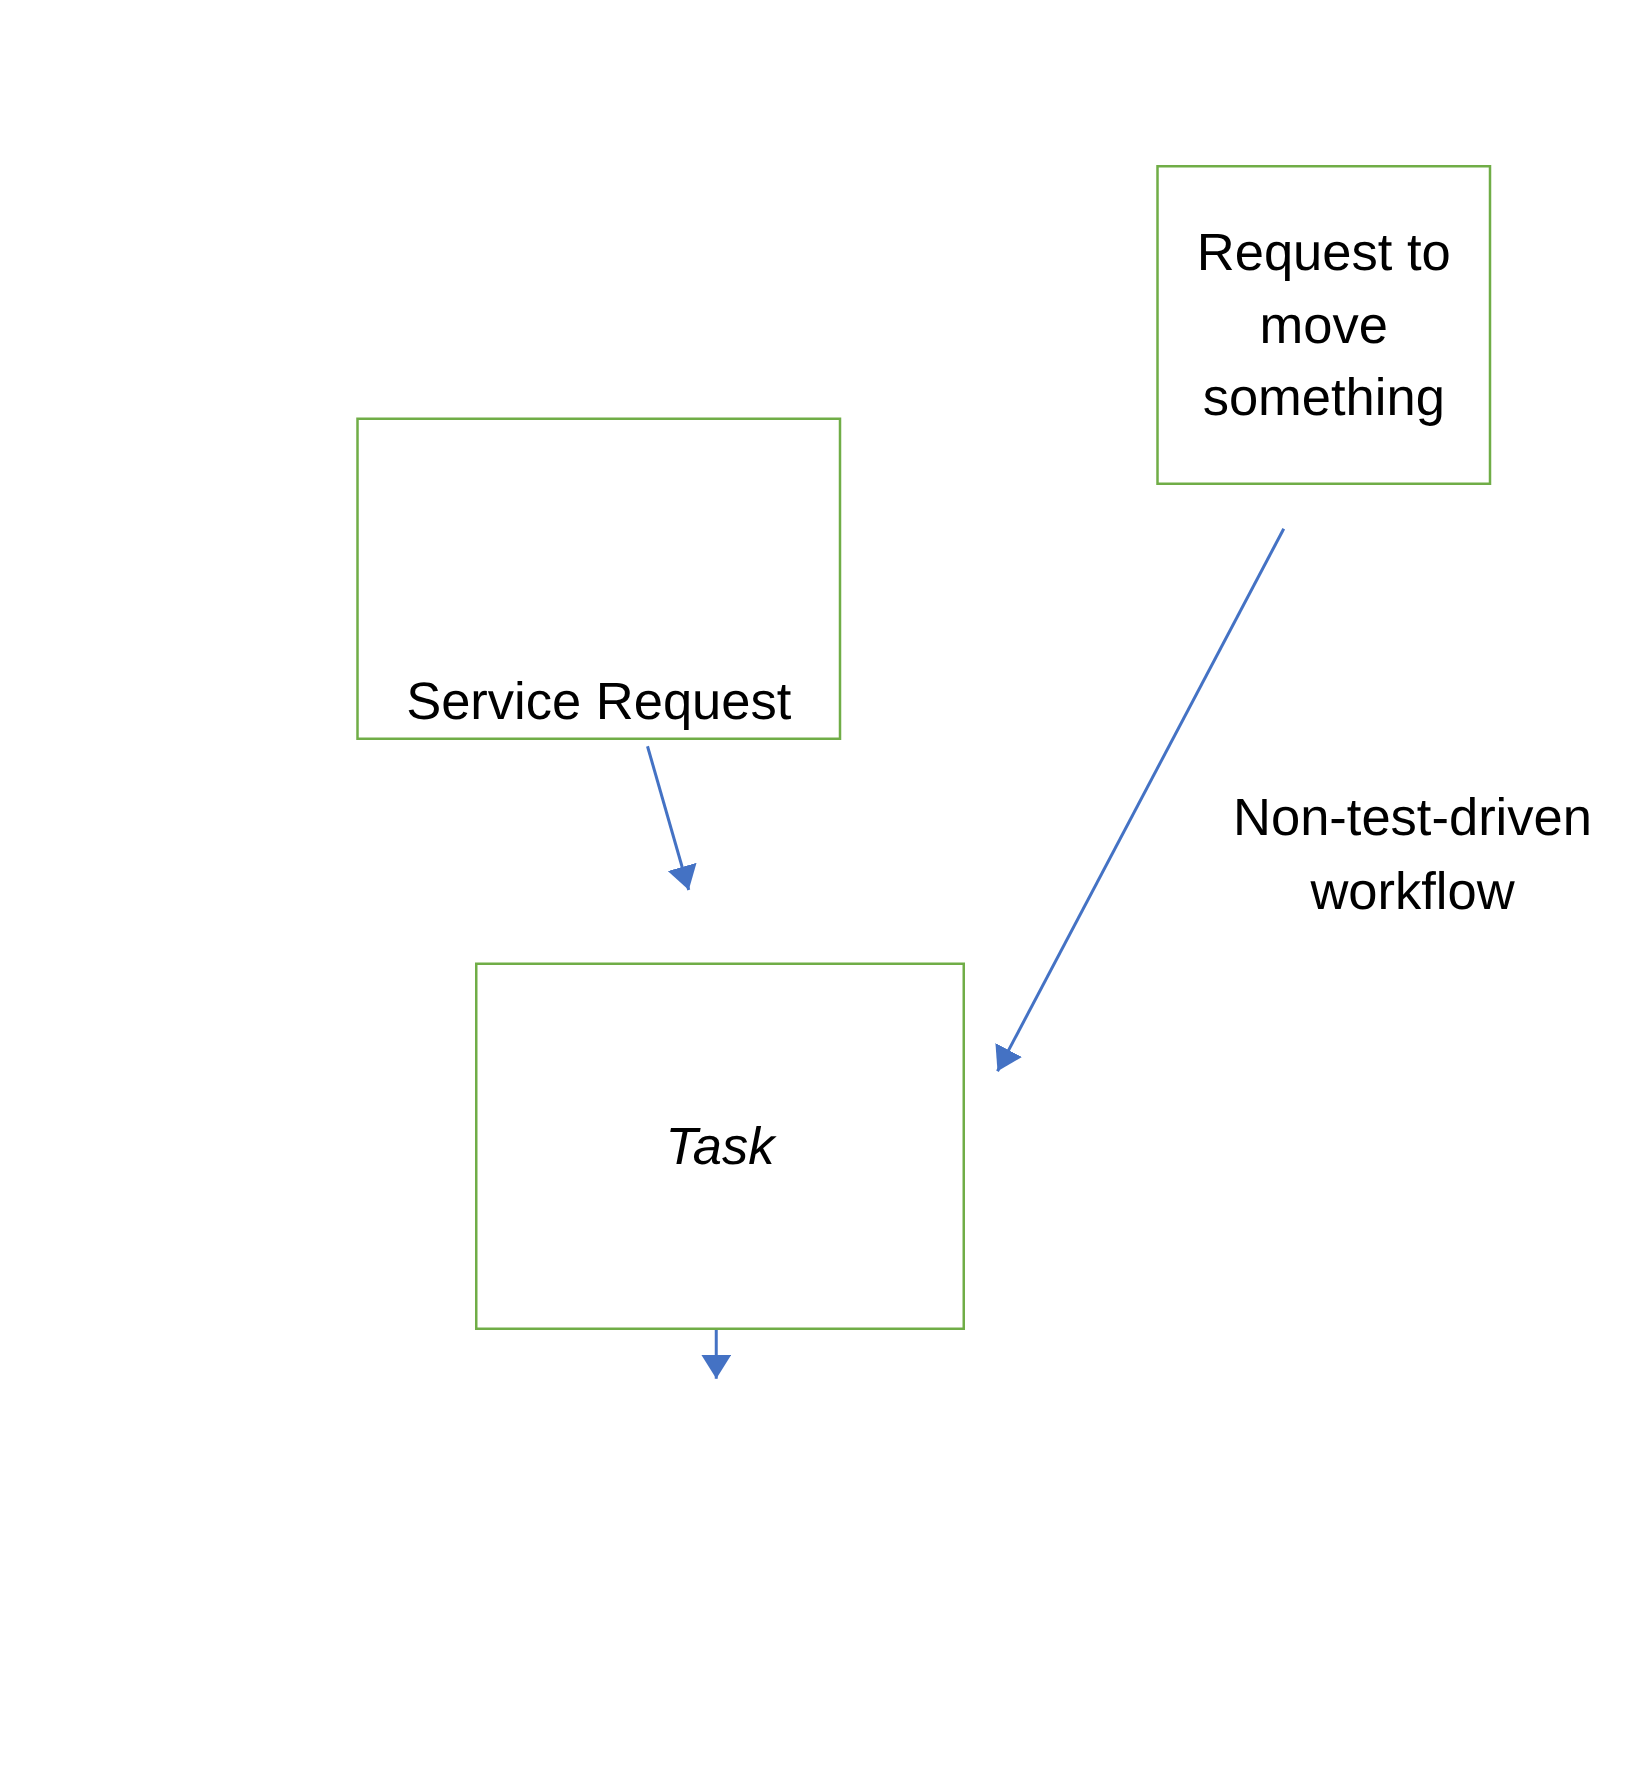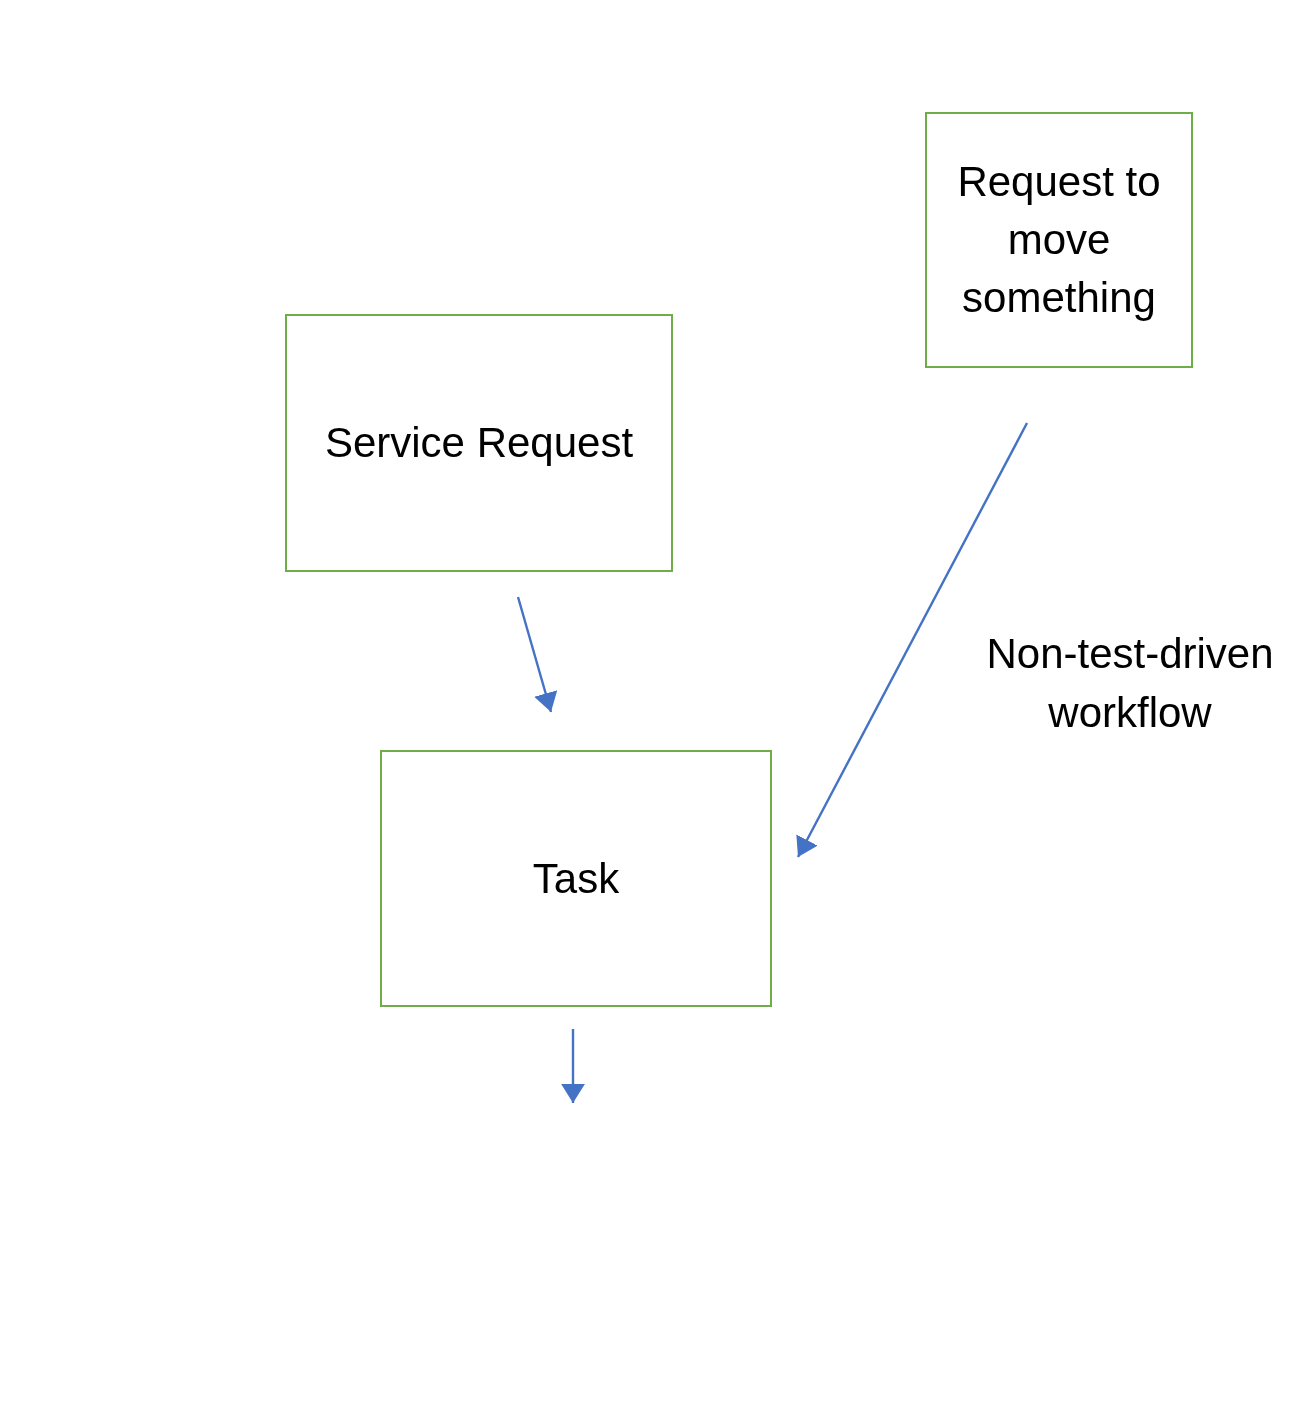--- a/index.html
+++ b/index.html
@@ -41,24 +41,25 @@
     position: absolute;
     border: 2px solid var(--box-border);
     background: var(--box-fill);
     display: flex;
     align-items: center;
     justify-content: center;
     text-align: center;
     color: var(--text);
     font-size: 42px;
     line-height: 1.38;
+    margin-top: 20px;
   }
   .node-request-to-move { left: 925px; top: 112px; width: 268px; height: 256px; padding: 0 10px; }
-  .node-service-request { left: 285px; top: 314px; width: 388px; height: 258px; }
-  .node-task            { left: 380px; top: 750px; width: 392px; height: 257px; }
+  .node-service-request { left: 285px; top: 314px; width: 388px; height: 258px; align-items: flex-end; }
+  .node-task            { left: 380px; top: 750px; width: 392px; height: 294px; font-style: italic; }
   .node-transport       { left: 380px; top: 1138px; width: 390px; height: 258px; }
   .annotation {
     position: absolute;
     text-align: center;
     color: var(--text);
     font-size: 42px;
     line-height: 1.4;
   }
   .annotation-test-driven     { left: 56px;  top: 600px; width: 268px; }
   .annotation-non-test-driven { left: 960px; top: 625px; width: 340px; text-align: center; }

